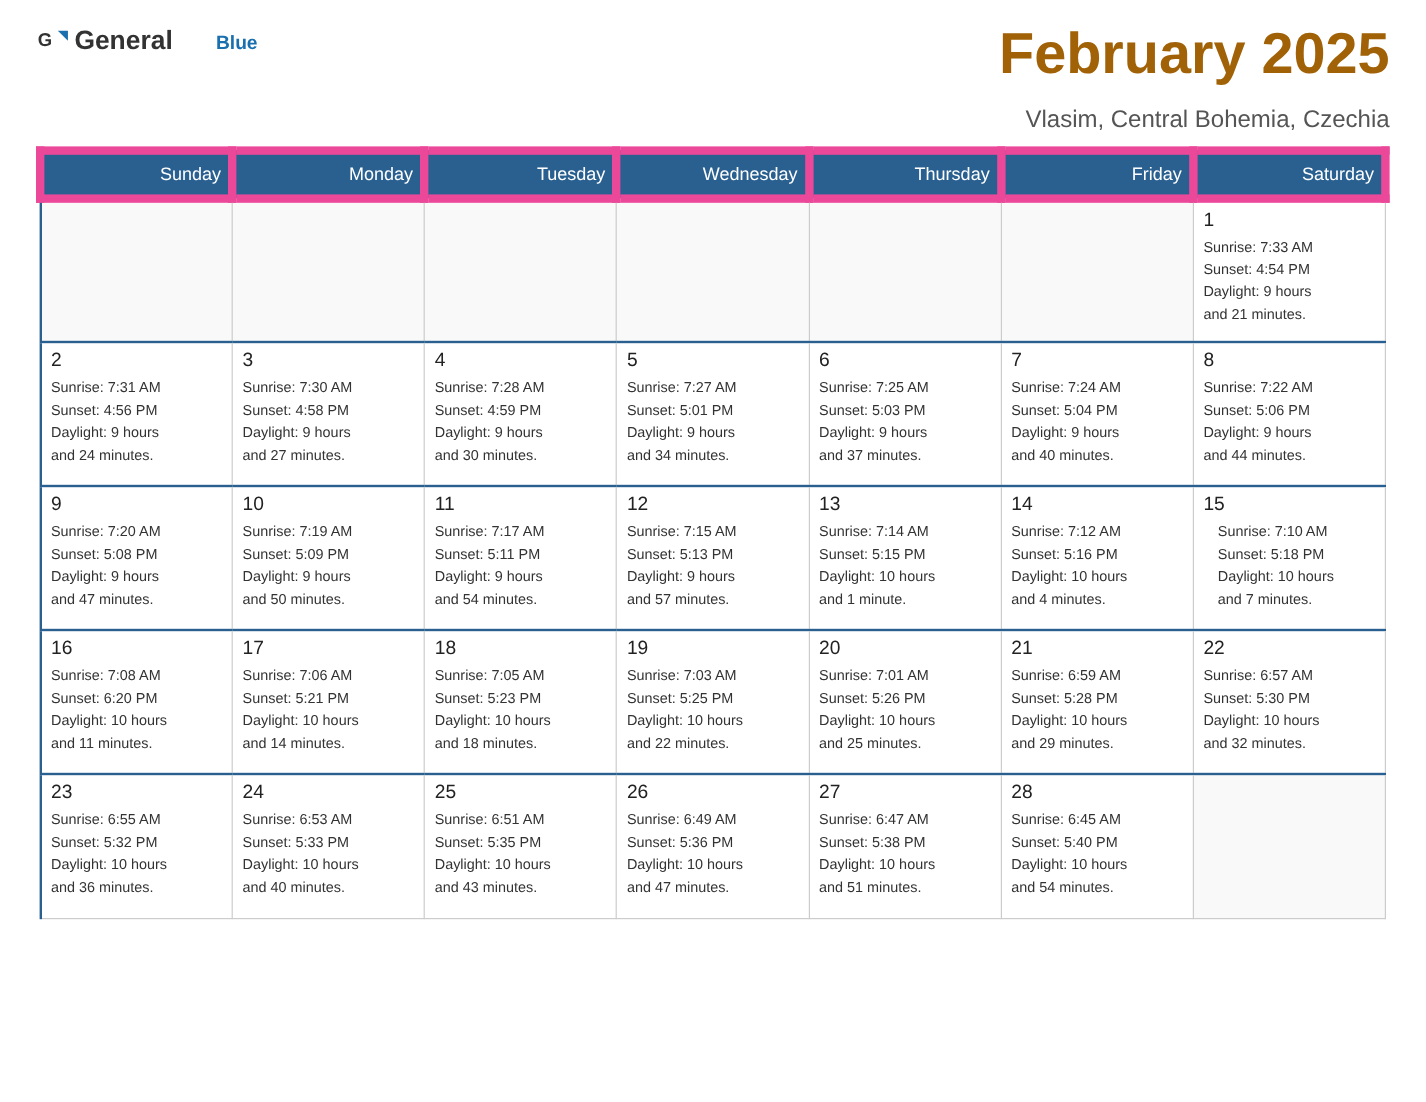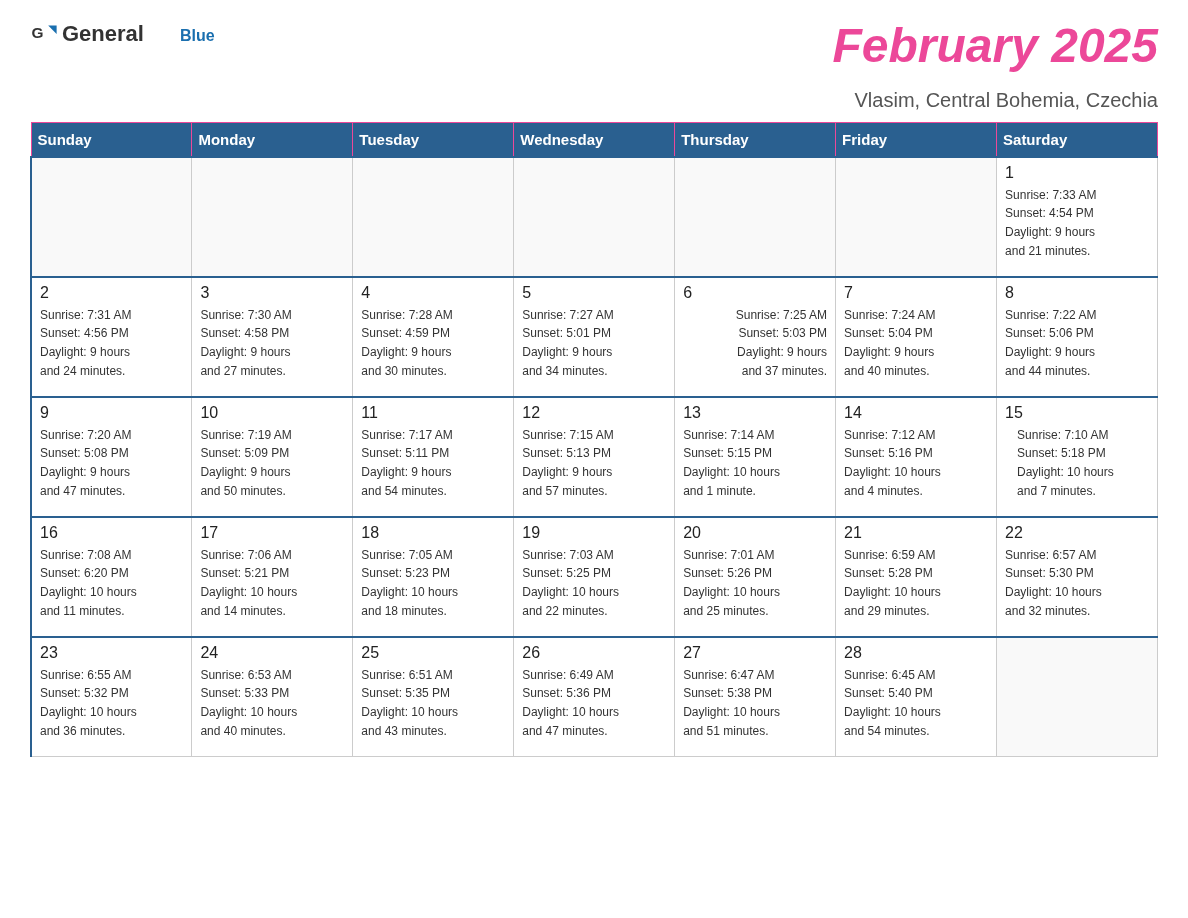--- a/index.html
+++ b/index.html
@@ -35,42 +35,41 @@
     .logo-icon {
       width: 28px;
       height: 28px;
     }
     .title-area {
       text-align: right;
     }
     .month-title {
       font-size: 48px;
       font-weight: bold;
-      color: #ec4899;
+      color: #a16207;
       line-height: 1.1;
-      font-style: italic;
     }
     .location {
       font-size: 20px;
       color: #555;
       margin-top: 16px;
     }
     table {
       width: 100%;
       border-collapse: collapse;
       table-layout: fixed;
     }
     thead th {
       background: #2a6090;
       color: #fff;
       padding: 8px 6px;
       font-size: 15px;
-      font-weight: bold;
-      text-align: left;
-      border: 1px solid #ec4899;
+      font-weight: normal;
+      text-align: right;
+      border: 7px solid #ec4899;
     }
     tbody td {
       border: 1px solid #ccc;
       vertical-align: top;
       padding: 6px 8px;
       height: 120px;
       font-size: 12.5px;
       color: #333;
       background: #fff;
     }
@@ -167,21 +166,21 @@
         </td>
         <td>
           <span class="day-number">5</span>
           <div class="day-info" style="white-space: pre-line;">Sunrise: 7:27 AM
 Sunset: 5:01 PM
 Daylight: 9 hours
 and 34 minutes.</div>
         </td>
         <td>
           <span class="day-number">6</span>
-          <div class="day-info" style="white-space: pre-line; text-align: right;">Sunrise: 7:25 AM
+          <div class="day-info" style="white-space: pre-line;">Sunrise: 7:25 AM
 Sunset: 5:03 PM
 Daylight: 9 hours
 and 37 minutes.</div>
         </td>
         <td>
           <span class="day-number">7</span>
           <div class="day-info" style="white-space: pre-line;">Sunrise: 7:24 AM
 Sunset: 5:04 PM
 Daylight: 9 hours
 and 40 minutes.</div>

